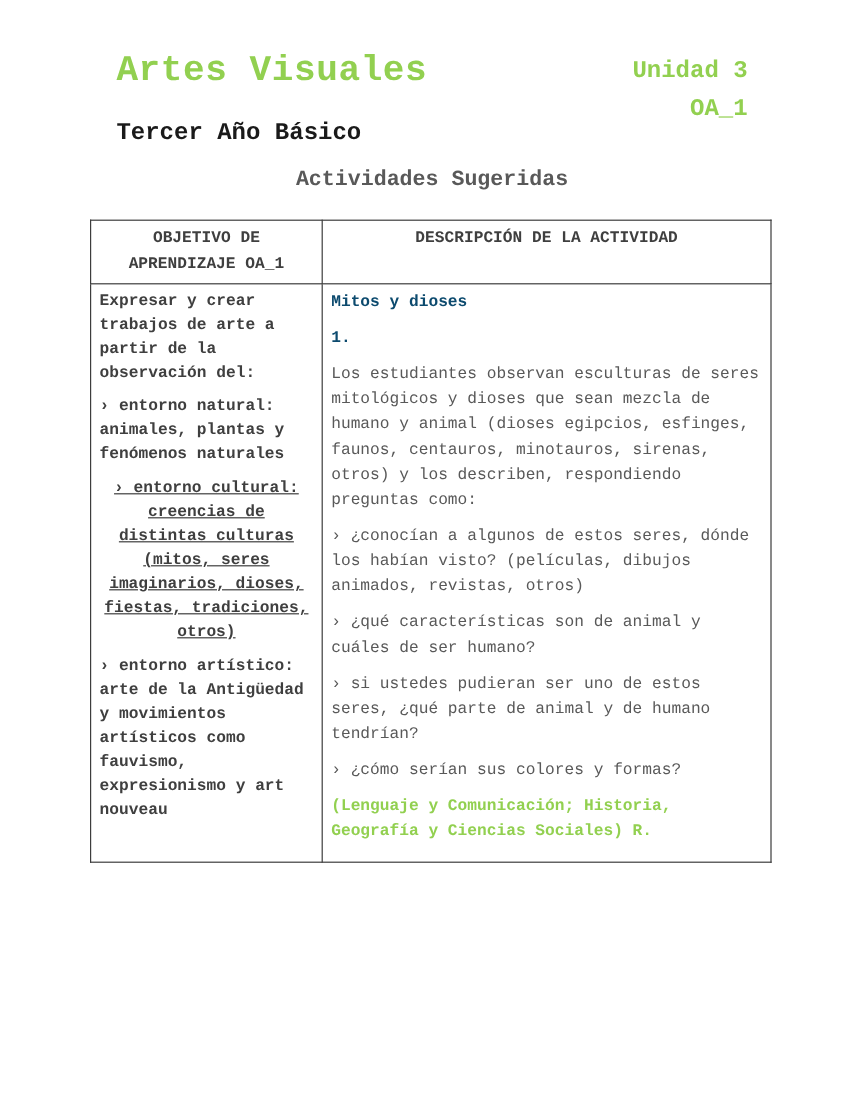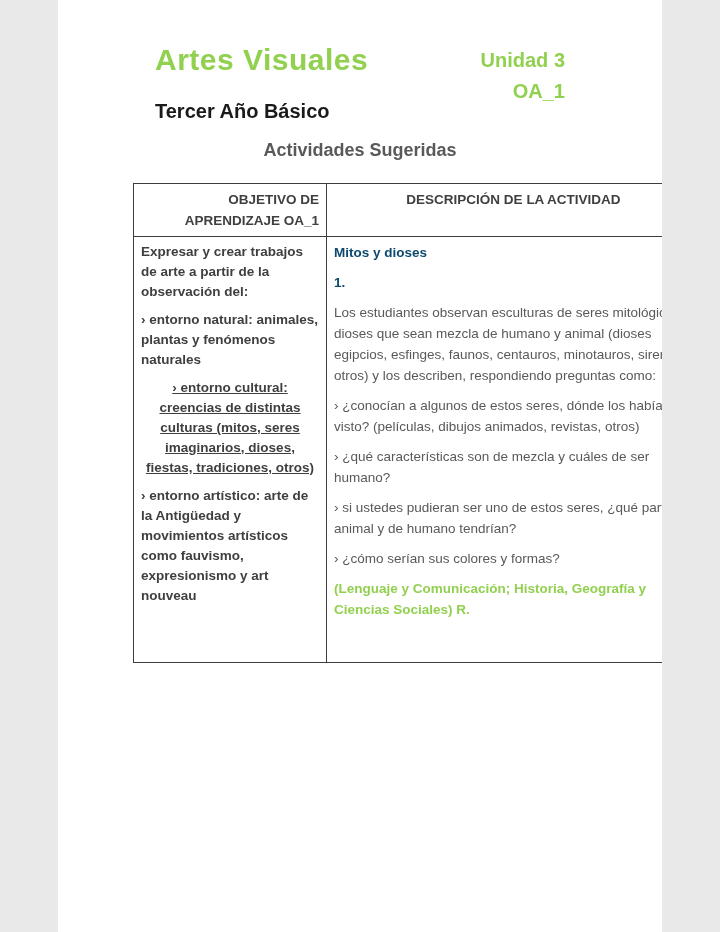--- a/index.html
+++ b/index.html
@@ -1,23 +1,23 @@
 <!DOCTYPE html>
 <html><head>
 <meta charset="utf-8">
 <style>
   * { margin: 0; padding: 0; box-sizing: border-box; }
   html, body { background: #e9e9e9; }
   .page {
     position: relative;
-    width: 604px;
+    width: 720px;
     height: 932px;
     margin: 0 auto;
     background: #ffffff;
-    font-family: Liberation Sans, sans-serif;
+    font-family: Liberation Mono, monospace;
     color: #3f3f3f;
     overflow: hidden;
   }
 
   
   .doc-header {
     position: absolute;
     left: 97px;
     right: 97px;
     top: 42px;
@@ -79,21 +79,21 @@
   table.activities, table.activities th, table.activities td {
     border: 1.5px solid #3d3d3d;
   }
   table.activities th, table.activities td {
     vertical-align: top;
     padding: 5px 7px;
     font-size: 13.5px;
   }
   th.obj-head {
     width: 193px;
-    text-align: right;
+    text-align: center;
     font-weight: bold;
     color: #3f3f3f;
     line-height: 21px;
     height: 50px;
   }
   th.desc-head {
     font-weight: bold;
     color: #3f3f3f;
     line-height: 21px;
   }
@@ -147,21 +147,21 @@
         <p>Expresar y crear trabajos de arte a partir de la observación del:</p>
         <p>› entorno natural: animales, plantas y fenómenos naturales</p>
         <p class="underlined">› entorno cultural: creencias de distintas culturas (mitos, seres imaginarios, dioses, fiestas, tradiciones, otros)</p>
         <p>› entorno artístico: arte de la Antigüedad y movimientos artísticos como fauvismo, expresionismo y art nouveau</p>
       </td>
       <td class="act-cell">
         <p class="bold-line">Mitos y dioses</p>
         <p class="bold-line">1.</p>
         <p>Los estudiantes observan esculturas de seres mitológicos y dioses que sean mezcla de humano y animal (dioses egipcios, esfinges, faunos, centauros, minotauros, sirenas, otros) y los describen, respondiendo preguntas como:</p>
         <p>› ¿conocían a algunos de estos seres, dónde los habían visto? (películas, dibujos animados, revistas, otros)</p>
-        <p>› ¿qué características son de mezcla y cuáles de ser humano?</p>
+        <p>› ¿qué características son de animal y cuáles de ser humano?</p>
         <p>› si ustedes pudieran ser uno de estos seres, ¿qué parte de animal y de humano tendrían?</p>
         <p>› ¿cómo serían sus colores y formas?</p>
         <p class="subjects-note">(Lenguaje y Comunicación; Historia, Geografía y Ciencias Sociales) R.</p>
       </td>
     </tr>
   </tbody>
     </table>
 
 </div>
 

